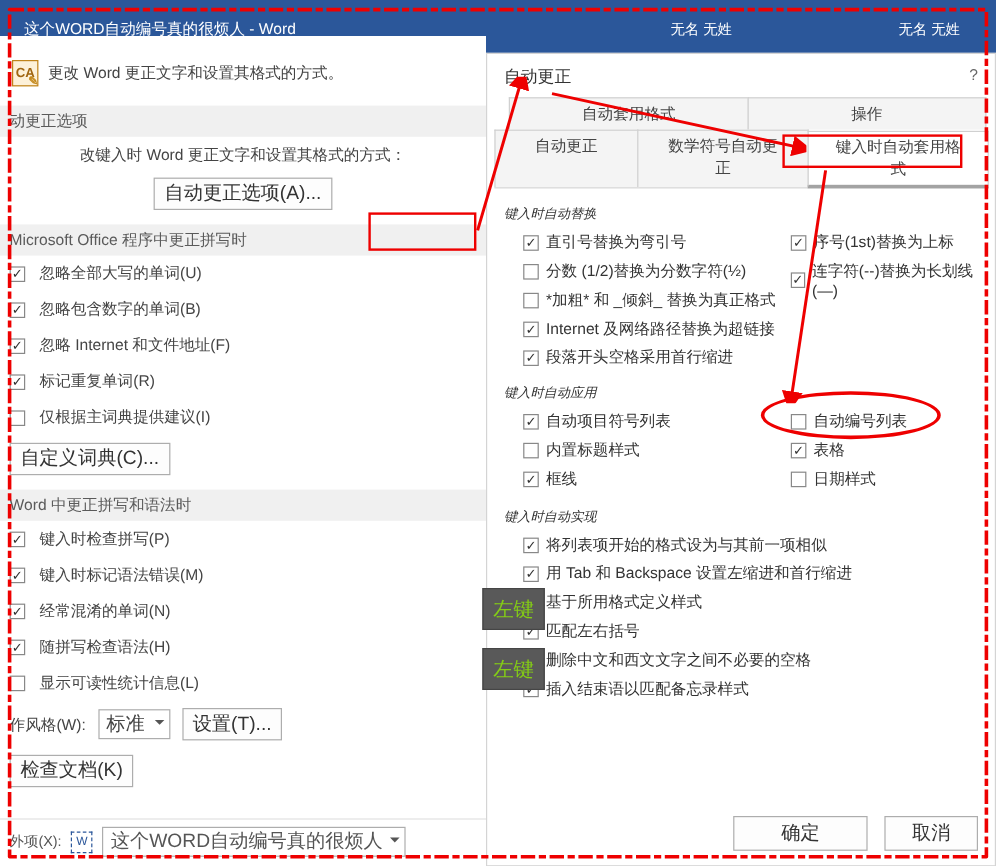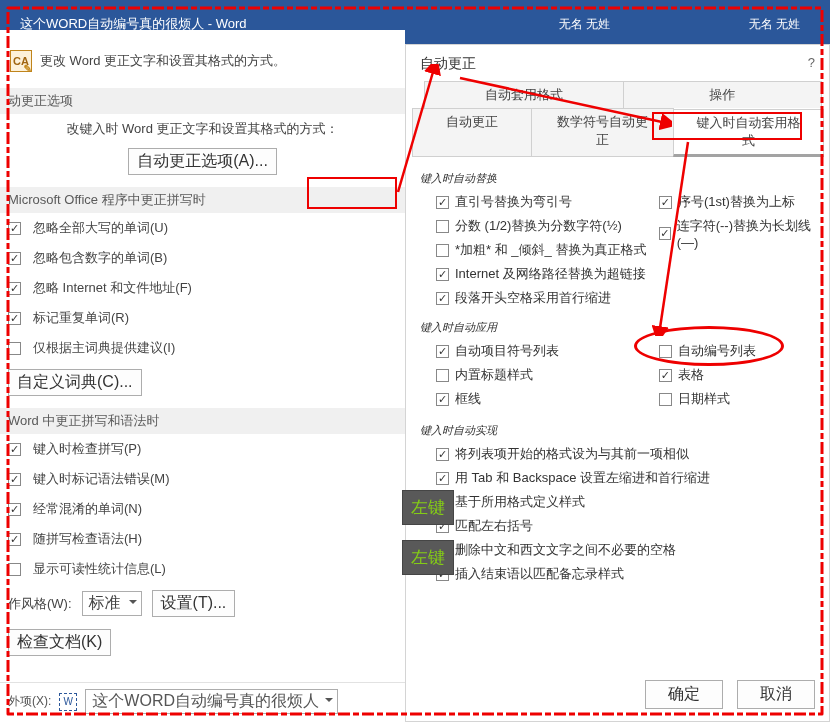--- a/index.html
+++ b/index.html
@@ -237,21 +237,21 @@
           <span class="cb checked"></span>
           <span>删除中文和西文文字之间不必要的空格</span>
         </div>
       <div class="rp-item">
           <span class="cb checked"></span>
           <span>插入结束语以匹配备忘录样式</span>
         </div>
     </div>
 
     <div class="rp-bottom">
-      <span class="btn" style="padding:3px 22px">确定</span>
+      <span class="btn" style="padding:3px 39px">确定</span>
       <span class="btn" style="padding:3px 22px">取消</span>
     </div>
   </div>
 </div>
 
 <div class="hl-red" style="left:307px;top:177px;width:90px;height:32px;"></div>
 <div class="hl-red" style="left:652px;top:112px;width:150px;height:28px;"></div>
 <div class="hl-ell" style="left:634px;top:326px;width:150px;height:40px;"></div>
 
 <svg class="arrow" style="left:388px;top:64px;width:60px;height:130px" viewBox="0 0 60 130">

